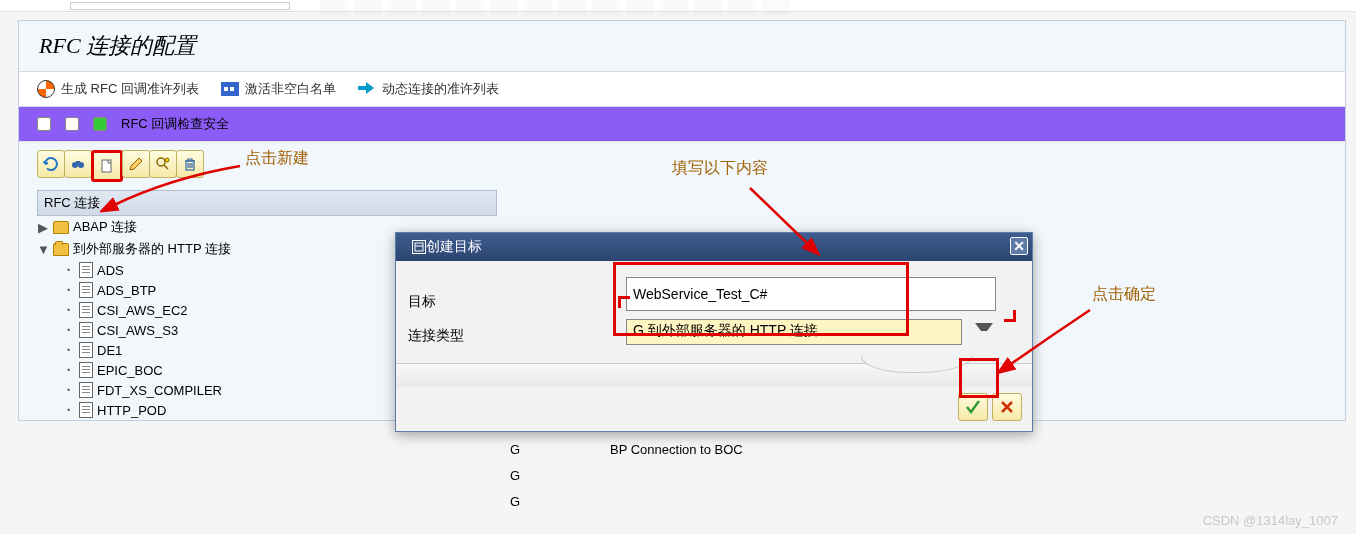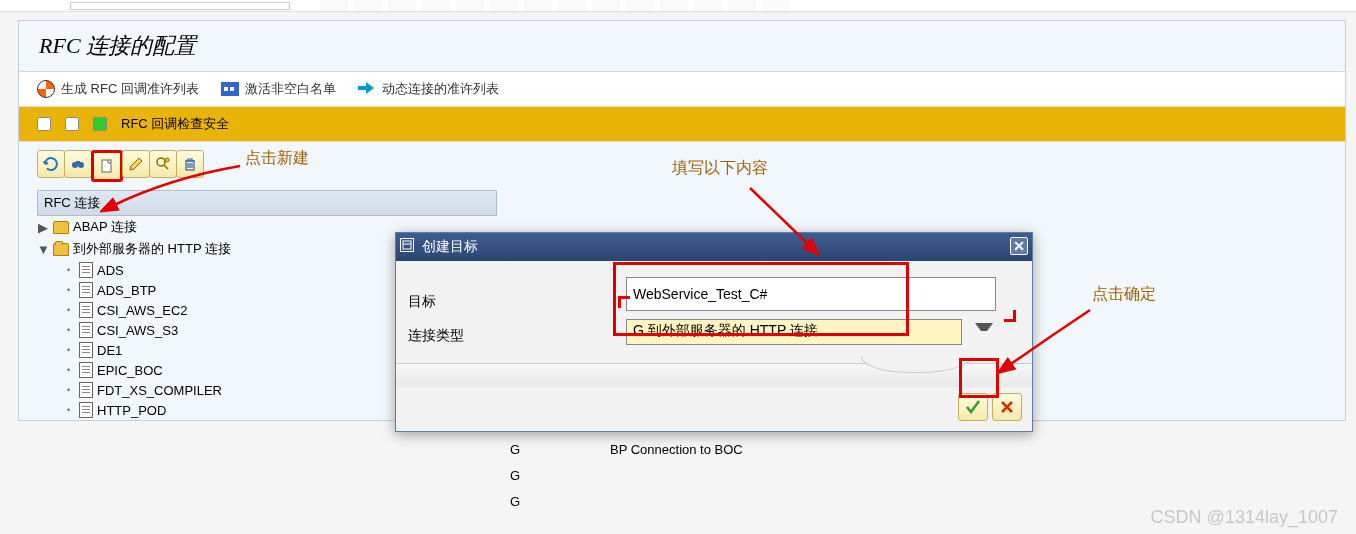--- a/index.html
+++ b/index.html
@@ -11,60 +11,60 @@
   .main-panel { margin: 8px 10px 0 18px; background: #f2f7fb; border: 1px solid #c0d0e0; }
   .title-bar { padding: 10px 20px; font-family: "Times New Roman", serif; font-style: italic; font-size: 22px; font-weight: normal; border-bottom: 1px solid #d0dae5; }
   .action-bar { padding: 8px 18px; display: flex; gap: 22px; align-items: flex-start; background: #fff; border-bottom: 1px solid #d5dde6; }
   .action-item { display: flex; align-items: center; gap: 6px; cursor: pointer; }
   .action-item span { color: #333; }
   .pie-icon { width: 18px; height: 18px; border-radius: 50%; border: 1px solid #333; background: conic-gradient(#ff6600 0 90deg, #fff 90deg 180deg, #ff6600 180deg 270deg, #fff 270deg 360deg); }
   .table-icon { width: 18px; height: 14px; display: inline-block; background: linear-gradient(#3366cc 33%, transparent 33%, transparent 66%, #3366cc 66%), linear-gradient(90deg, #3366cc 0 2px, transparent 2px 6px, #3366cc 6px 8px, transparent 8px 12px, #3366cc 12px); background-color:#fff; border:1px solid #3366cc;}
   .arrow-right { width: 18px; height: 14px; position: relative; }
   .arrow-right::after { content: ""; position: absolute; left: 0; top: 4px; width: 10px; height: 4px; background: #0099cc; }
   .arrow-right::before { content: ""; position: absolute; left: 8px; top: 0; border: 6px solid transparent; border-left: 8px solid #0099cc; }
-  .status-bar { padding: 8px 18px; display: flex; align-items: center; gap: 14px; border-bottom: 1px solid #e0e0e0; background:#eab308;}
+  .status-bar { padding: 8px 18px; display: flex; align-items: center; gap: 14px; border-bottom: 1px solid #e0e0e0; background:#8b5cf6;}
   .light-red { width: 14px; height: 14px; border: 1px solid #888; border-radius: 2px; background: #fff; }
   .light-green { width: 14px; height: 14px; border: 1px solid #888; border-radius: 2px; background: #33cc33; }
   .toolbar-icons { padding: 8px 18px; display: flex; gap: 0; }
   .tb-btn { width: 28px; height: 28px; border: 1px solid #c0b060; background: linear-gradient(#fffce0,#f5e9a8); border-radius: 3px; display: flex; align-items: center; justify-content: center; cursor: pointer; margin-right:-1px;}
   .tb-btn svg { width: 16px; height: 16px; }
   .highlight-red { border: 3px solid #e00000; border-radius: 3px; }
   .tree-header { background: linear-gradient(#e0e9f2,#d0dae8); border: 1px solid #b0bfd0; padding: 3px 6px; font-size: 13px; margin: 0 18px; width: 460px;}
   .tree { margin: 0 18px; font-size: 13px; user-select: none; }
   .tree-row { display: flex; align-items: center; padding: 2px 0; gap: 4px; }
   .tree-row .expander { width: 12px; text-align: center; color: #555; cursor: pointer; }
   .folder-icon { width: 16px; height: 13px; background: #f0c040; border: 1px solid #b08000; border-radius: 2px 2px 0 0; position: relative; }
   .folder-icon.open::before { content: ""; position: absolute; top: -3px; left: 1px; width: 6px; height: 3px; background: #f0c040; border: 1px solid #b08000; border-bottom: none; border-radius:2px 2px 0 0;}
   .doc-icon { width: 14px; height: 16px; background: #fff; border: 1px solid #666; position: relative; }
   .doc-icon::after { content: ""; position: absolute; top: 3px; left: 2px; right: 2px; height: 8px; background: repeating-linear-gradient(#888 0 1px, transparent 1px 3px); }
   .leaf-bullet { width:8px; font-size:9px; color:#666; }
   .data-grid { position:absolute; left:510px; top:410px; font-size:13px; }
   .data-grid-row { display:flex; height:26px; align-items:center;}
   .data-grid-row .col-g { width:100px; }
   .data-grid-row .col-desc { width:300px; }
   .dialog { position: absolute; left: 395px; top: 232px; width: 638px; background: #f2f2f2; border: 1px solid #5f7ca8; box-shadow: 0 3px 12px rgba(0,0,0,0.35); z-index:10;}
-  .dialog-titlebar { background: linear-gradient(#3e5d8f,#2c4570); color: #fff; padding: 5px 4px; display: flex; gap: 8px; font-size: 14px; }
+  .dialog-titlebar { background: linear-gradient(#3e5d8f,#2c4570); color: #fff; padding: 5px 16px; display: flex; align-items: center; font-size: 14px; }
   .dialog-titlebar .win-icon { width:14px; height:14px; border:1px solid #fff; display:flex; align-items:center; justify-content:center;}
   .dialog-close { position:absolute; right:4px; top:4px; width:18px; height:18px; background:#5f7ca8; border:1px solid #fff; color:#fff; display:flex; align-items:center; justify-content:center; cursor:pointer; font-weight:bold; border-radius:2px;}
   .dialog-body { padding: 12px 0 8px 0; }
   .form-row { display: flex; align-items: flex-end; padding: 4px 12px; }
   .form-label { width: 218px; font-size: 14px; }
   .form-input { width: 370px; height: 34px; border: 1px solid #888; background: #fff; padding: 2px 6px; font-size: 14px; }
   .form-select { width: 336px; height: 26px; border: 1px solid #888; background: #fff5c2; padding: 2px 6px; font-size: 14px; position:relative;}
   .select-dd { position:absolute; right:-32px; top:3px; width:18px; height:18px; border:6px solid transparent; border-top:8px solid #555;}
   .form-highlight-box { position:absolute; left:613px; top:262px; width:296px; height:74px; border:3px solid #e00000; z-index:15; pointer-events:none;}
   .sel-bracket-tl { position:absolute; left:618px; top:296px; width:12px; height:12px; border-left:3px solid #e00000; border-top:3px solid #e00000; z-index:16; pointer-events:none;}
   .sel-bracket-br { position:absolute; left:1004px; top:310px; width:12px; height:12px; border-right:3px solid #e00000; border-bottom:3px solid #e00000; z-index:16; pointer-events:none;}
   .dialog-sep { height:24px; background:linear-gradient(#f8f8f8,#e8e8e8); border-top:1px solid #ccc; margin-top:6px; position:relative;}
   .dialog-sep::after { content:""; position:absolute; right:60px; top:-8px; width:110px; height:16px; border:1px solid #ccc; border-radius:0 0 60px 60px/0 0 20px 20px; background:#f2f2f2; border-top:none; transform:skewX(-8deg);}
   .dialog-footer { display:flex; justify-content:flex-end; gap:4px; padding:6px 10px 10px; background:#f2f2f2;}
   .dlg-btn { width:30px; height:28px; border:1px solid #c0b060; background:linear-gradient(#fffce0,#f5e9a8); border-radius:3px; display:flex; align-items:center; justify-content:center; cursor:pointer;}
   .ok-highlight { position:absolute; left:959px; top:358px; width:40px; height:40px; border:3px solid #e00000; z-index:15; pointer-events:none;}
   .annotation { position:absolute; color:#a16207; font-size:16px; font-family:"Microsoft YaHei",sans-serif; z-index:20; pointer-events:none;}
-  .watermark { position:absolute; right:18px; bottom:6px; color:#c8c8c8; font-size:18px; font-family:Arial,sans-serif;}
+  .watermark { position:absolute; right:18px; bottom:6px; color:#c8c8c8; font-size:13px; font-family:Arial,sans-serif;}
   svg.arrow-anno { position:absolute; z-index:18; pointer-events:none; }
 </style>
 </head>
 <body>
 
 <div class="top-toolbar">
   <div class="search-box"></div>
 </div>
 <div class="faded-icons">
   <span></span>

